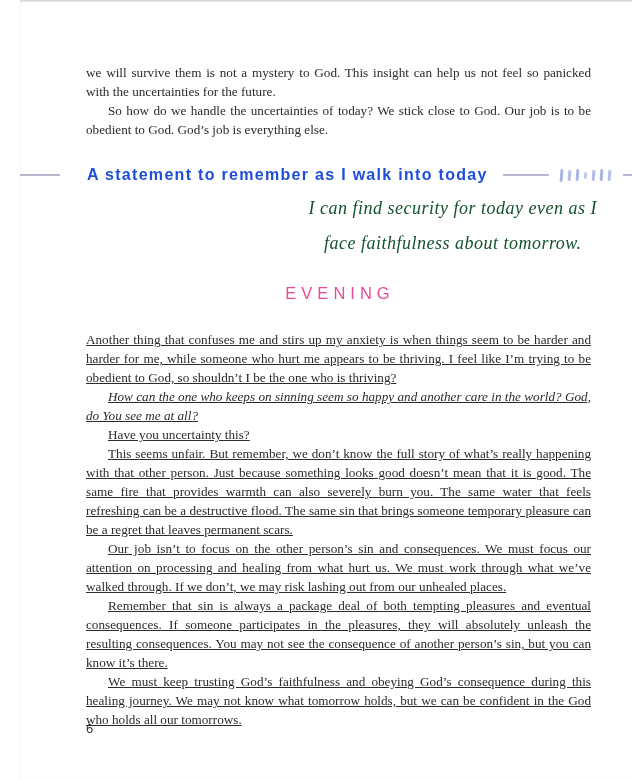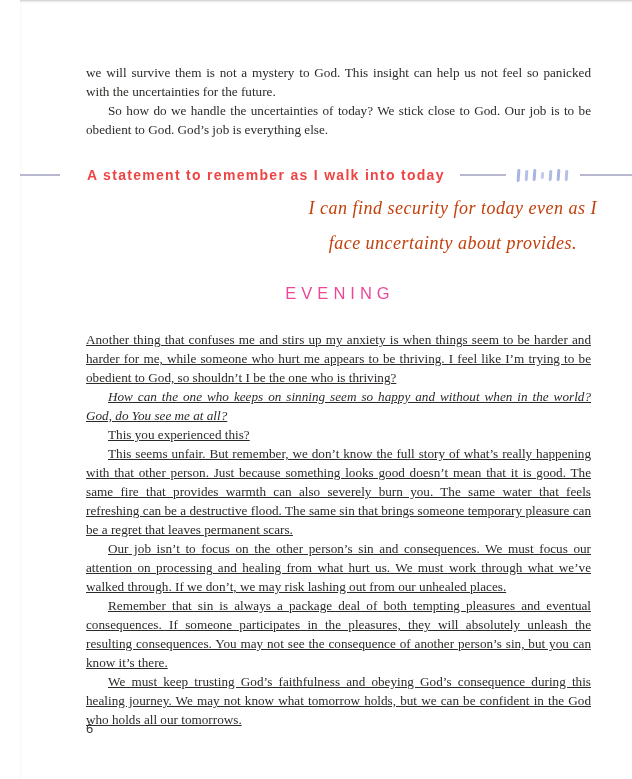--- a/index.html
+++ b/index.html
@@ -35,24 +35,24 @@
     align-items: center;
     margin-top: 25px;
     height: 22px;
     width: 100%;
   }
   .rule { height: 2px; background: #b7b7cf; flex: none; }
   .rule-left { width: 40px; margin-right: 27px; }
   .statement-heading {
     margin: 0;
     font-family: "Liberation Sans", sans-serif;
-    font-size: 14px;
+    font-size: 16px;
     font-weight: 700;
     letter-spacing: 1.3px;
-    color: #ef4444;
+    color: #1d4ed8;
     white-space: nowrap;
   }
   .rule-mid { width: 46px; margin-left: 15px; }
   .strokes { display: inline-flex; align-items: center; gap: 5px; margin: 0 12px 0 11px; }
   .strokes i {
     display: block;
     width: 3px;
     height: 11px;
     background: #a9b4e3;
     border-radius: 2px;
@@ -68,21 +68,21 @@
   .rule-right { flex: 1; }
 
   
   .script-wrap { text-align: right; padding-right: 55px; margin-top: 5px; }
   .script-inner { display: inline-block; text-align: center; }
   .script-line {
     font-family: cursive;
     font-style: italic;
     font-size: 18px;
     line-height: 35px;
-    color: #c2410c;
+    color: #14532d;
     letter-spacing: 0.5px;
   }
 
   .evening-heading {
     margin: 23px 0 0 0;
     text-align: center;
     font-family: "Liberation Sans", sans-serif;
     font-weight: 400;
     font-size: 16.5px;
     letter-spacing: 5px;
@@ -121,30 +121,30 @@
         <i></i>
         <i></i>
         <i></i>
     </span>
     <span class="rule rule-right"></span>
   </div>
 
   <div class="script-wrap">
     <div class="script-inner">
       <div class="script-line">I can find security for today even as I</div>
-      <div class="script-line">face uncertainty about provides.</div>
+      <div class="script-line">face faithfulness about tomorrow.</div>
     </div>
   </div>
 
   <h2 class="evening-heading">EVENING</h2>
 
   <section class="evening-body">
     <p class="body-par">Another thing that confuses me and stirs up my anxiety is when things seem to be harder and harder for me, while someone who hurt me appears to be thriving. I feel like I’m trying to be obedient to God, so shouldn’t I be the one who is thriving?</p>
-    <p class="body-par indent italic">How can the one who keeps on sinning seem so happy and without when in the world? God, do You see me at all?</p>
-    <p class="body-par indent">This you experienced this?</p>
+    <p class="body-par indent italic">How can the one who keeps on sinning seem so happy and another care in the world? God, do You see me at all?</p>
+    <p class="body-par indent">Have you uncertainty this?</p>
     <p class="body-par indent">This seems unfair. But remember, we don’t know the full story of what’s really happening with that other person. Just because something looks good doesn’t mean that it is good. The same fire that provides warmth can also severely burn you. The same water that feels refreshing can be a destructive flood. The same sin that brings someone temporary pleasure can be a regret that leaves permanent scars.</p>
     <p class="body-par indent">Our job isn’t to focus on the other person’s sin and consequences. We must focus our attention on processing and healing from what hurt us. We must work through what we’ve walked through. If we don’t, we may risk lashing out from our unhealed places.</p>
     <p class="body-par indent">Remember that sin is always a package deal of both tempting pleasures and eventual consequences. If someone participates in the pleasures, they will absolutely unleash the resulting consequences. You may not see the consequence of another person’s sin, but you can know it’s there.</p>
     <p class="body-par indent">We must keep trusting God’s faithfulness and obeying God’s consequence during this healing journey. We may not know what tomorrow holds, but we can be confident in the God who holds all our tomorrows.</p>
   </section>
 
   <div class="page-number">6</div>
 
 </div>
 

